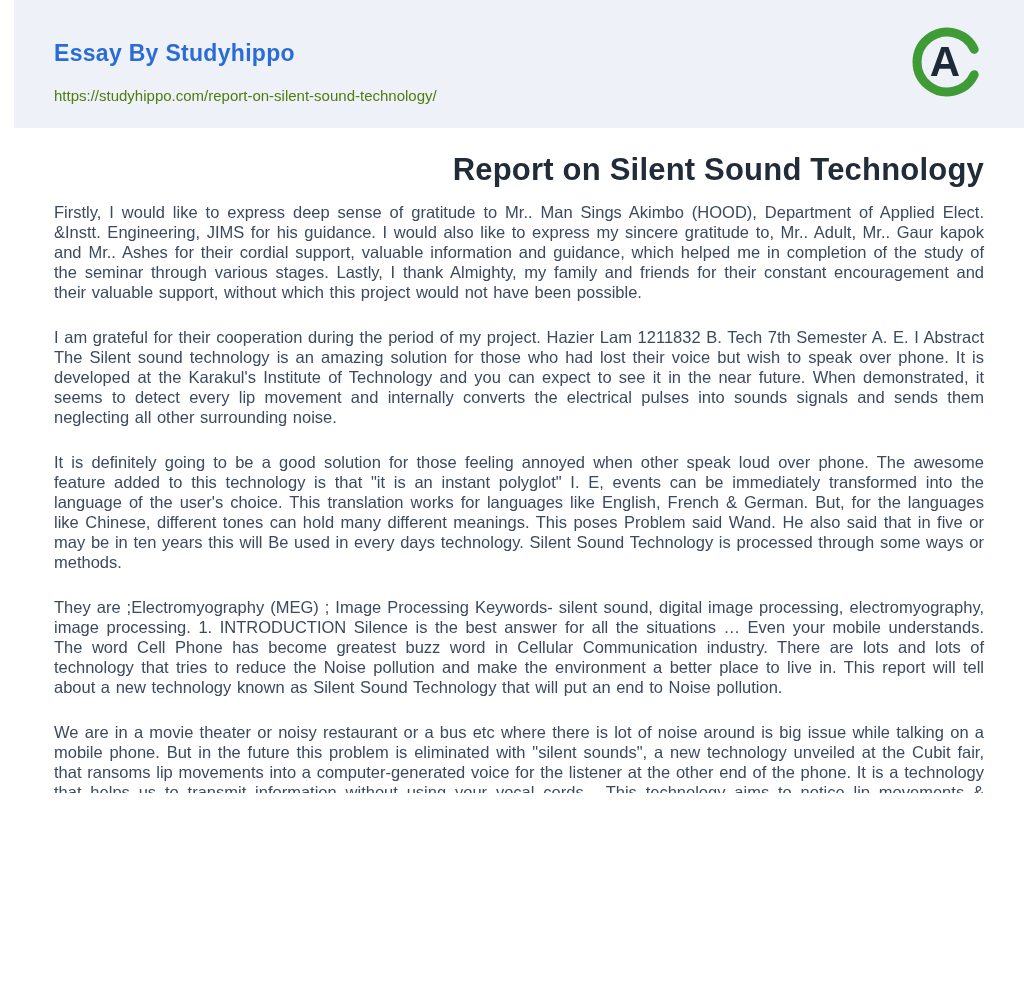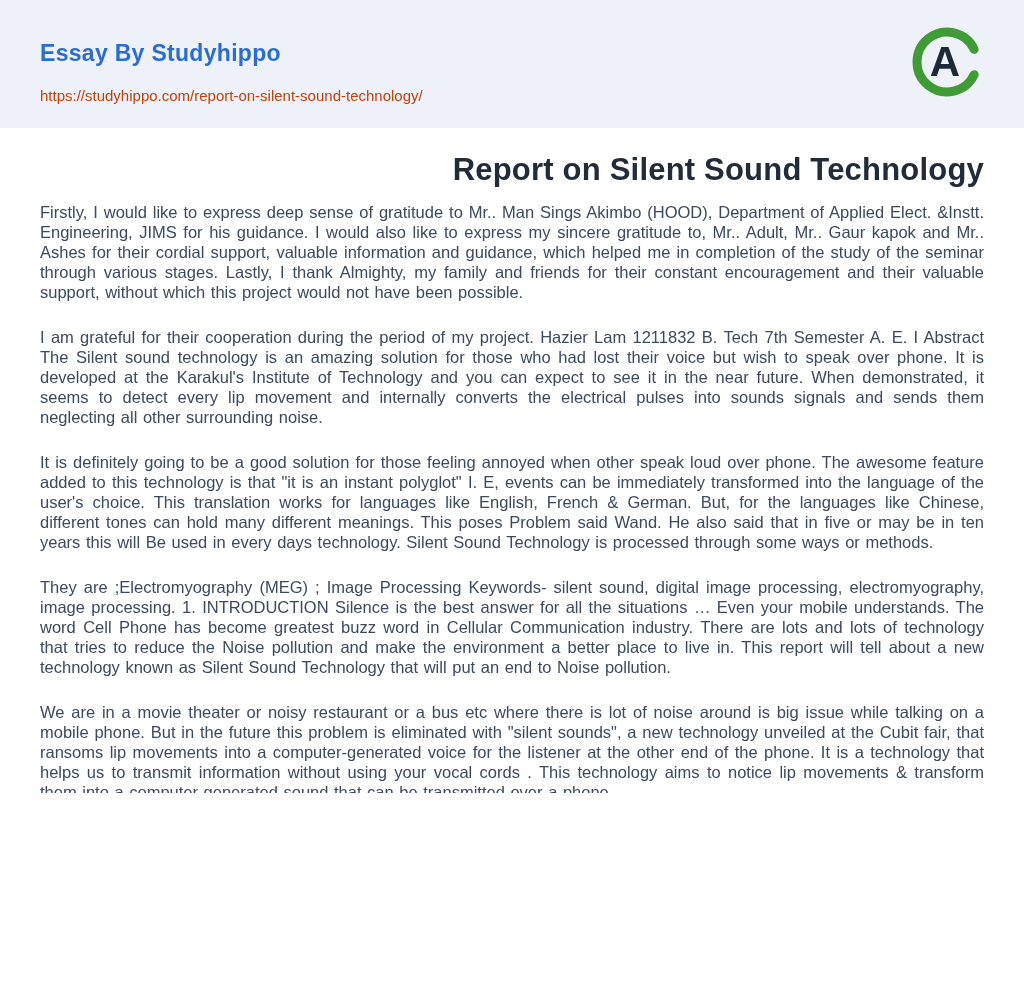--- a/index.html
+++ b/index.html
@@ -7,36 +7,37 @@
     margin: 0;
     padding: 0;
     background: #ffffff;
     font-family: "Liberation Sans", "DejaVu Sans", sans-serif;
   }
   .page {
     width: 1024px;
     height: 793px;
     background: #ffffff;
     overflow: hidden;
+    padding-left: 14px;
   }
   .header {
     background: #eef1f7;
     height: 128px;
     position: relative;
     padding: 40px 40px 0 40px;
   }
   .site-title {
     color: #2a6cd5;
     font-size: 23px;
     font-weight: 700;
     letter-spacing: 0.3px;
     margin: 0 0 20px 0;
   }
   .site-url {
-    color: #c2410c;
+    color: #4d7c0f;
     font-size: 15px;
     text-decoration: none;
     display: inline-block;
   }
   .logo {
     position: absolute;
     top: 24px;
     right: 39px;
     width: 76px;
     height: 76px;

